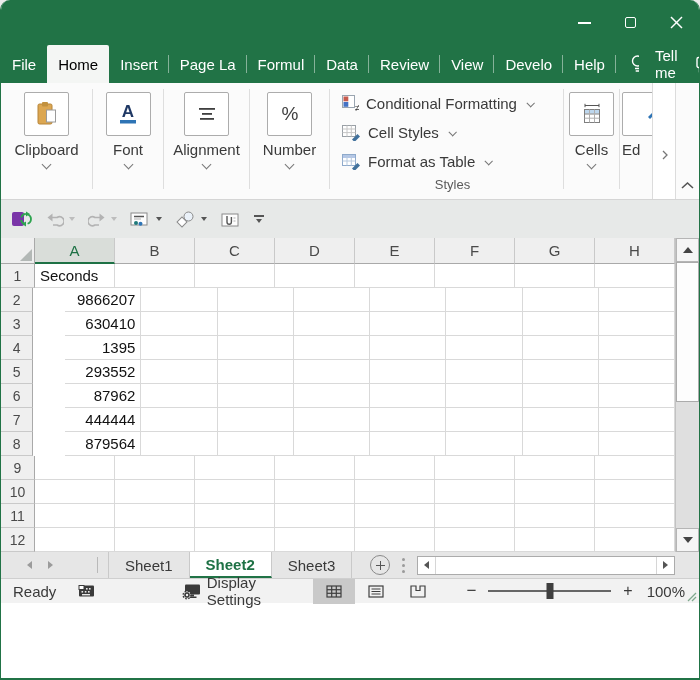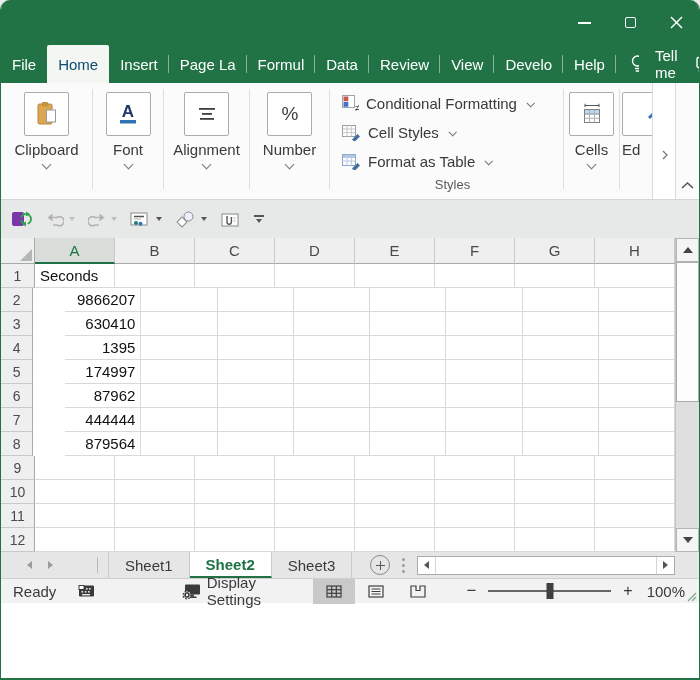--- a/index.html
+++ b/index.html
@@ -11,21 +11,21 @@
 
 .titlebar{height:45px;background:#217346;display:flex;justify-content:flex-end;flex:none;}
 .wbtn{width:46px;display:flex;align-items:center;justify-content:center;}
 .min-glyph{width:13px;height:2px;background:#fff;}
 .max-glyph{width:11px;height:11px;border:1.5px solid #fff;border-radius:2px;}
 
 .menubar{height:38px;background:#217346;display:flex;align-items:stretch;
   color:#fff;font-size:15px;flex:none;}
 .menu-tabs{display:flex;}
 .mtab{display:flex;align-items:center;padding:0 11px;position:relative;white-space:nowrap;}
-.mtab.active{background:#F4F6F4;color:#0c4a6e;border-radius:2px 2px 0 0;}
+.mtab.active{background:#F4F6F4;color:#000000;border-radius:2px 2px 0 0;}
 .mtab.msep::after{content:"";position:absolute;right:0;top:10px;height:18px;width:1px;background:rgba(255,255,255,.45);}
 .tellme{display:flex;align-items:center;gap:16px;padding:0 12px;margin-left:2px;}
 .comment{margin-left:auto;margin-right:13px;display:flex;align-items:center;}
 
 .ribbon{height:117px;background:#FBFBFB;border-bottom:1px solid #D5D5D5;display:flex;flex:none;}
 .rgroup{display:flex;flex-direction:column;align-items:center;padding-top:9px;}
 .g-clip{width:91px}.g-font{width:70px}.g-align{width:85px}.g-num{width:79px}
 .icon-box{width:45px;height:44px;background:#fff;border:1px solid #ACACAC;border-radius:2px;
   display:flex;align-items:center;justify-content:center;flex:none;}
 .rlabel{font-size:15px;color:#3A3A3A;margin-top:5px;white-space:nowrap;}
@@ -408,21 +408,21 @@
             <div class="gcell"></div>
             <div class="gcell"></div>
             <div class="gcell"></div>
             <div class="gcell"></div>
             <div class="gcell"></div>
             <div class="gcell"></div>
             <div class="gcell"></div>
           </div>
           <div class="grow">
             <div class="rowh">5</div>
-            <div class="gcell num">174997</div>
+            <div class="gcell num">293552</div>
             <div class="gcell"></div>
             <div class="gcell"></div>
             <div class="gcell"></div>
             <div class="gcell"></div>
             <div class="gcell"></div>
             <div class="gcell"></div>
             <div class="gcell"></div>
           </div>
           <div class="grow">
             <div class="rowh">6</div>

